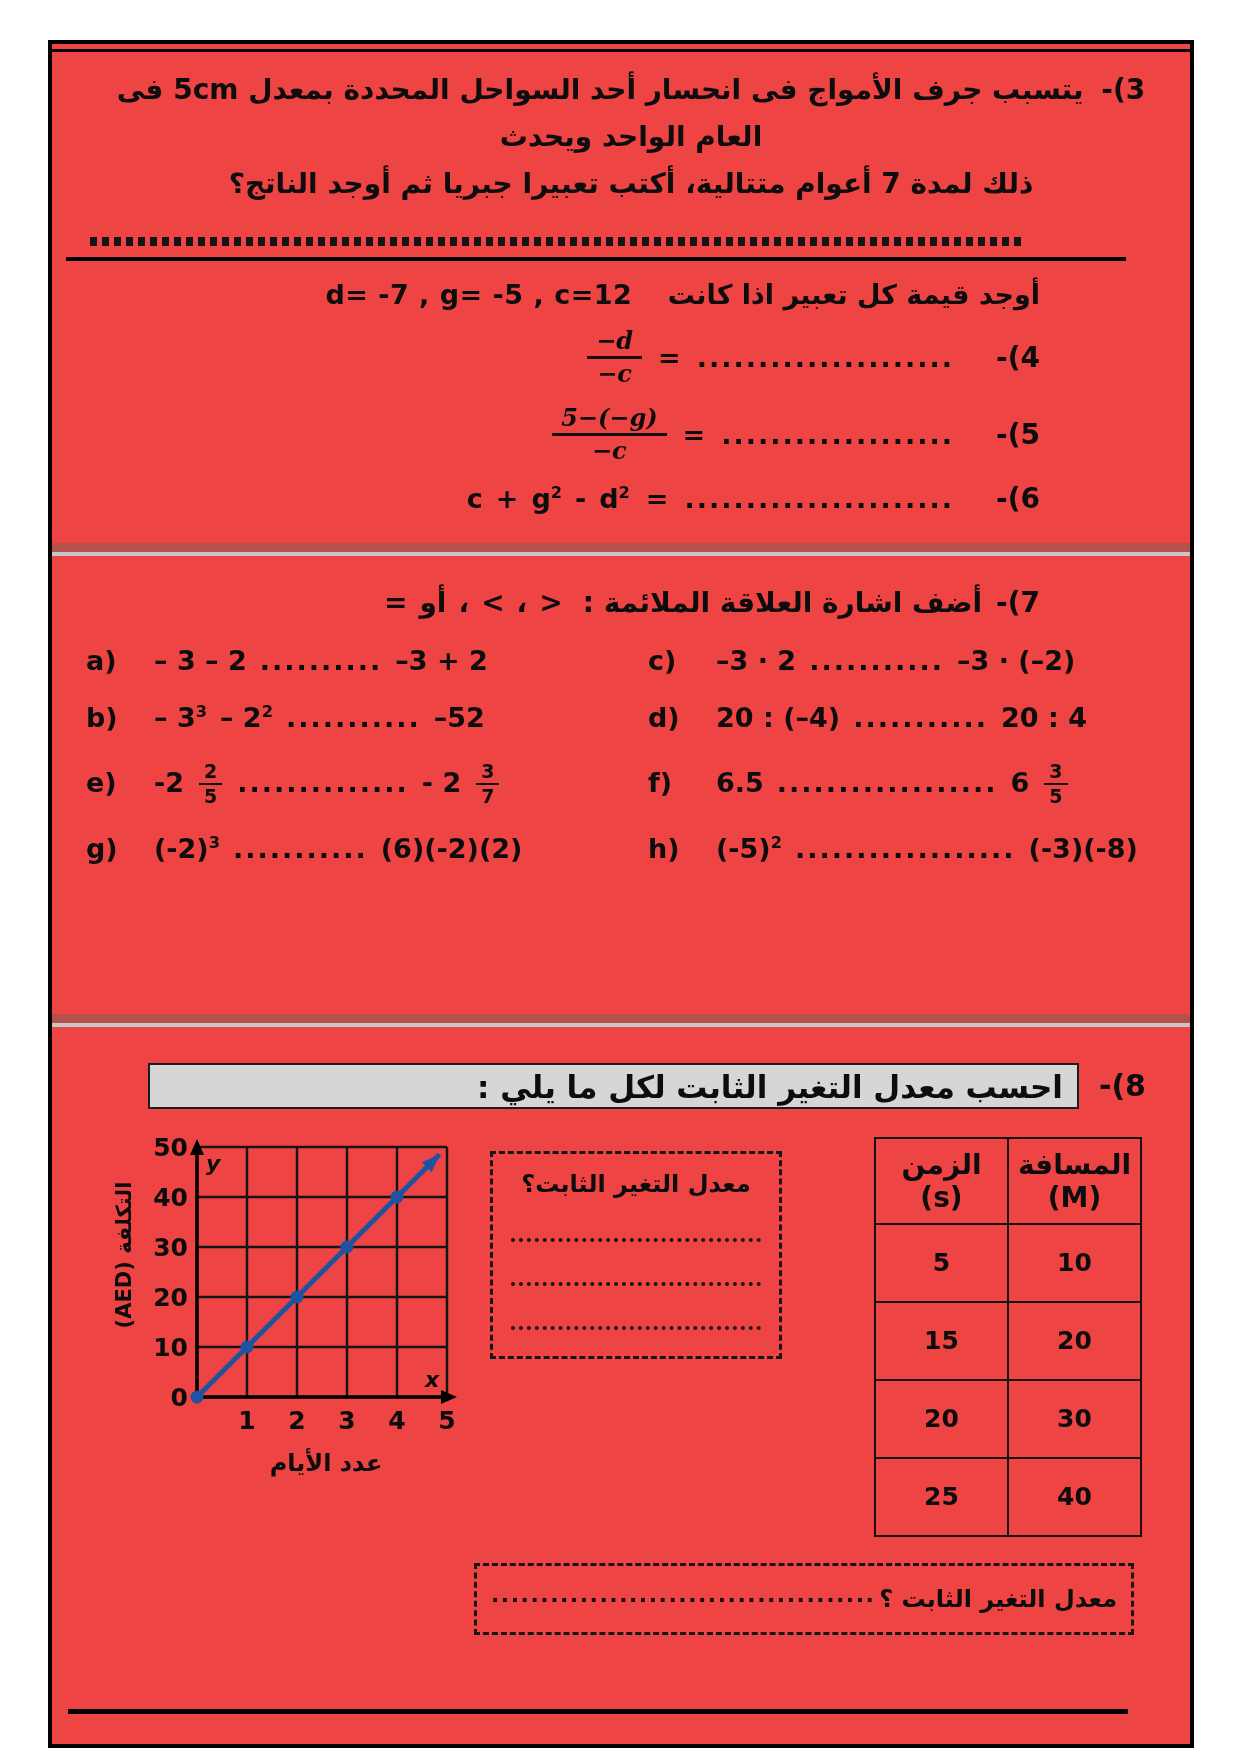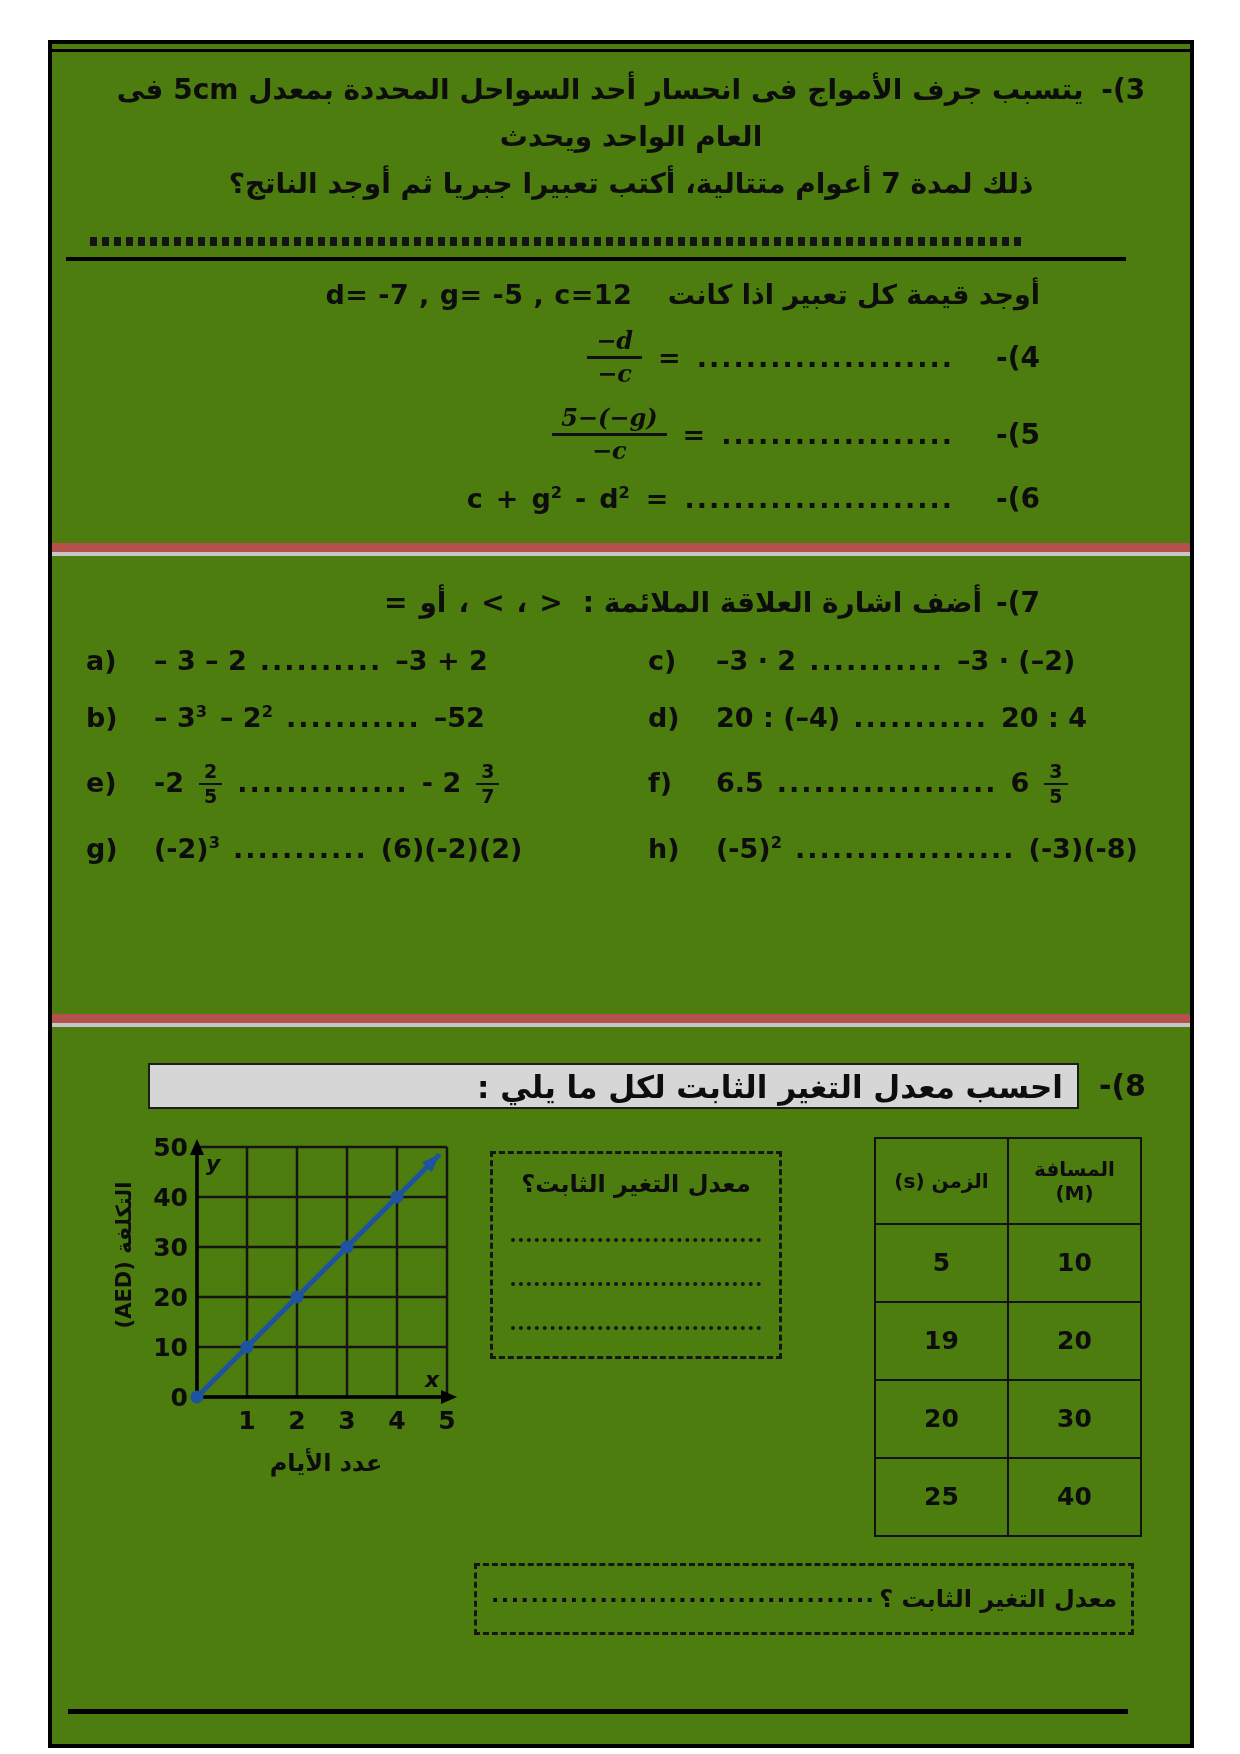--- a/index.html
+++ b/index.html
@@ -2,21 +2,21 @@
 <html style="--divider_red: #b5514d; --graph_blue: #1d53a0; --box_grey: #d6d6d6;"><head>
 <meta charset="utf-8">
 <style>
   html,body{margin:0;padding:0}
   body{
     width:1240px;height:1754px;position:relative;background:#fff;
     font-family:"DejaVu Sans",sans-serif;font-weight:700;color:#0d0d0d;overflow:hidden;
   }
   .frame{
     position:absolute;left:48px;top:40px;width:1146px;height:1708px;
-    border:4px solid #000;box-sizing:border-box;background:#4d7c0f;
+    border:4px solid #000;box-sizing:border-box;background:#ef4444;
   }
   .topline{height:3px;background:#000;margin-top:5px}
 
   
   .q3{direction:rtl;text-align:center;font-size:28px;line-height:47px;margin:14px 40px 0 60px}
   .qnum{direction:ltr;unicode-bidi:isolate;white-space:nowrap}
   .q3 .qnum{margin-left:8px}
 
   .dotsep{height:9px;margin:30px 168px 0 38px;
     background-image:repeating-linear-gradient(90deg,#141414 0 7px,transparent 7px 12px)}
@@ -76,21 +76,21 @@
   .axletter{font-family:"DejaVu Sans",sans-serif;font-weight:700;font-style:italic;font-size:22px;fill:#0c0c0c}
   .axis{stroke:#000;stroke-width:3.5}
   .xlab{text-align:center;padding-left:46px;font-size:24px;margin-top:8px;direction:rtl}
   .promptbox{width:292px;border:3px dashed #161616;margin-left:26px;margin-top:16px;
     padding:12px 18px 26px;box-sizing:border-box}
   .ptitle{direction:rtl;text-align:center;font-size:24px;margin-top:4px}
   .ansline{border-bottom:4px dotted #161616;margin-top:40px}
   .ttable{border-collapse:collapse;margin-left:auto;margin-top:2px}
   .ttable td{border:2.5px solid #131313;width:131px;text-align:center;font-size:25px;
     vertical-align:middle;padding:0}
-  .ttable .thr td{height:84px;font-size:20px}
+  .ttable .thr td{height:84px;font-size:28px}
   .ttable .dr td{height:76px}
   .bottombox{display:flex;direction:rtl;align-items:center;width:660px;height:72px;
     border:3px dashed #161616;box-sizing:border-box;margin:26px 56px 0 auto;
     padding:0 14px;font-size:24px;gap:6px}
   .bdots{direction:ltr;unicode-bidi:isolate;flex:1;overflow:hidden;white-space:nowrap;
     letter-spacing:1.5px;font-size:22px;transform:translateY(-4px)}
   .bottomrule{margin-top:74px;height:5px;margin-left:16px;margin-right:62px}
 </style>
 </head>
 <body>
@@ -324,21 +324,21 @@
           <td dir="rtl">
             <div>المسافة</div>
             <div>(M)</div>
           </td>
         </tr>
         <tr class="dr">
           <td>5</td>
           <td>10</td>
         </tr>
         <tr class="dr">
-          <td>19</td>
+          <td>15</td>
           <td>20</td>
         </tr>
         <tr class="dr">
           <td>20</td>
           <td>30</td>
         </tr>
         <tr class="dr">
           <td>25</td>
           <td>40</td>
         </tr>

